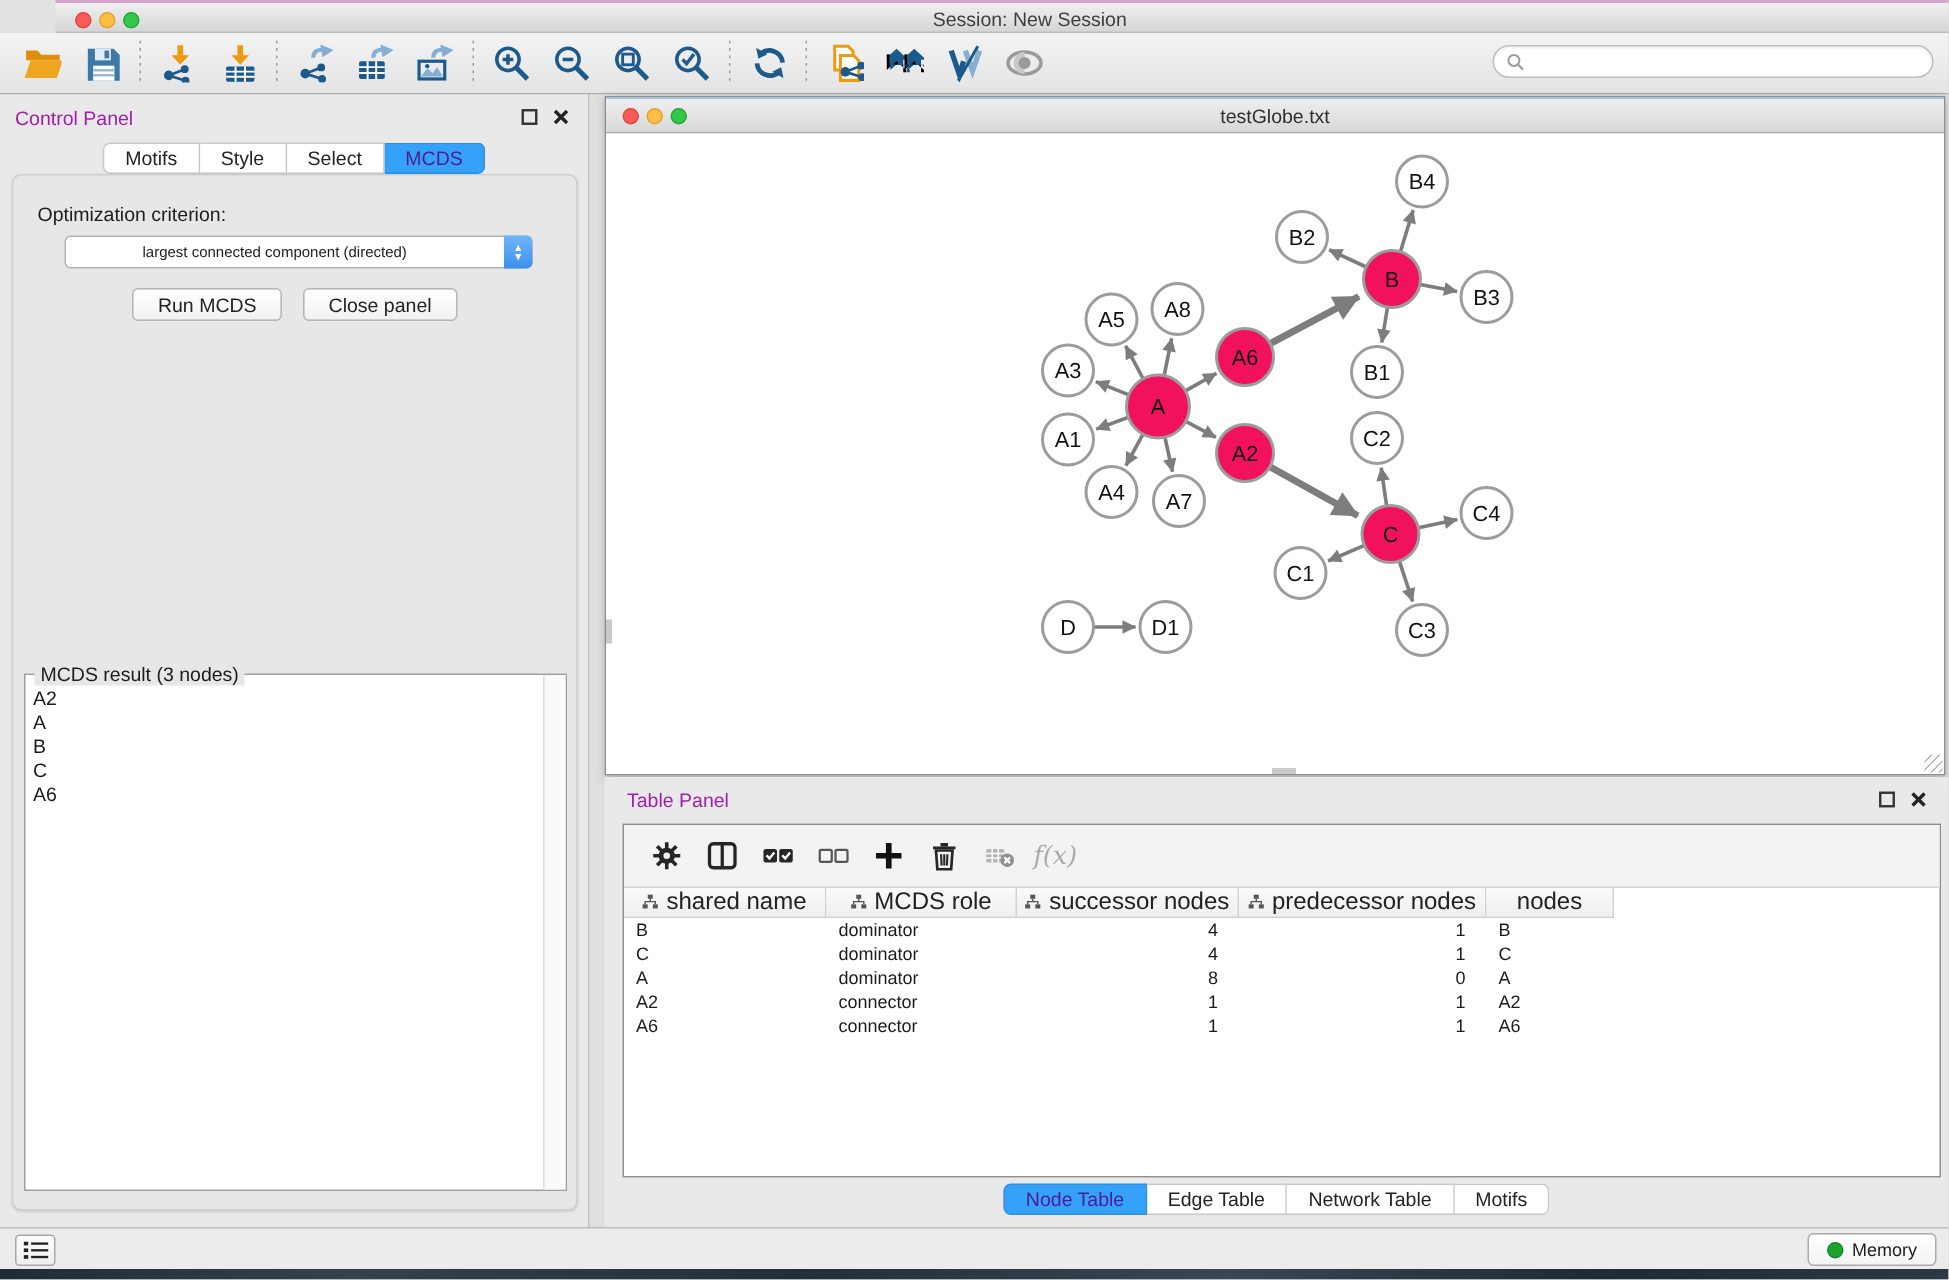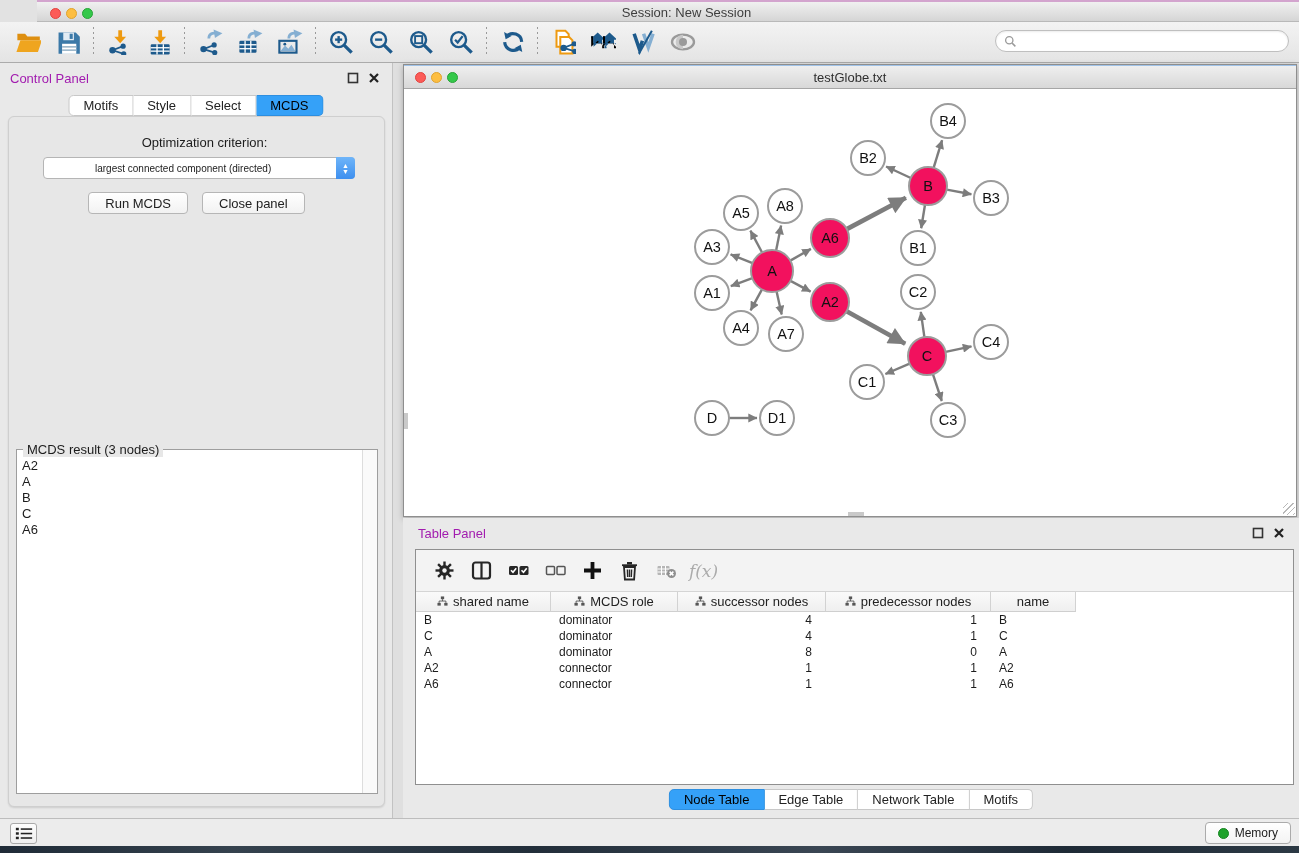--- a/index.html
+++ b/index.html
@@ -36,24 +36,24 @@
   .panel-head { position:absolute; left:10px; top:8px; font-size:13px; color:#a21caf; }
   .win-icons { position:absolute; top:9px; display:flex; gap:9px; }
   .control-panel .win-icons{ right:12px; }
   .mini-ic { width:12px; height:12px; cursor:pointer; }
   .tabs-row { position:absolute; display:flex; }
   .control-tabs { left:50%; transform:translateX(-50%); top:32px; }
   .seg { height:21px; padding:0 14px; background:#fff; border:1px solid #C8C8C8; border-left:none;
     display:flex; align-items:center; font-size:13px; color:#222; cursor:pointer; }
   .seg:first-child { border-left:1px solid #C8C8C8; border-radius:5px 0 0 5px; }
   .seg:last-child { border-radius:0 5px 5px 0; }
-  .seg.active { background:#35A1F8; border-color:#2E8FE0; color:#000000; }
+  .seg.active { background:#35A1F8; border-color:#2E8FE0; color:#4c1d95; }
   .tab-content { position:absolute; left:8px; top:53px; width:377px; height:691px; background:#E7E7E7;
     border:1px solid #CFCFCF; border-radius:6px; box-shadow:0 1px 2px rgba(0,0,0,.12); }
-  .opt-label { position:absolute; left:16px; right:0; top:18px; text-align:center; font-size:13px; }
+  .opt-label { position:absolute; left:16px; right:0; top:18px; font-size:13px; }
   .combo { position:absolute; left:34px; top:40px; width:312px; height:22px; background:#fff; border:1px solid #B5B5B5;
     border-radius:4px; display:flex; align-items:center; cursor:pointer; }
   .combo .val { flex:1; padding-left:8px; font-size:10px; white-space:nowrap; overflow:hidden;margin-left:43px; }
   .combo .stepper { width:19px; height:22px; margin:-1px -1px -1px 0; border-radius:0 4px 4px 0;
     background:linear-gradient(#6FB5F9,#3D8FEF); display:flex; flex-direction:column; align-items:center; justify-content:center; gap:1px; }
   .combo .stepper span{ color:#fff; font-size:7px; line-height:5px; }
   .btn-row { position:absolute; left:0; right:0; top:75px; display:flex; justify-content:center; gap:14px; }
   .push-btn { height:22px; padding:0 16px; background:linear-gradient(#FFFFFF,#F2F2F2); border:1px solid #B6B6B6;
     border-radius:4px; font-size:13px; color:#222; display:flex; align-items:center; cursor:pointer;text-align:center; }
   .result-box { position:absolute; left:7px; top:332px; width:362px; height:345px; background:#fff; border:1px solid #9E9E9E; }
@@ -77,21 +77,21 @@
   
   .table-panel { position:absolute; left:403px; top:455px; width:896px; height:300px; background:#E9E9E9; }
   .table-panel .panel-head{ left:15px; }
   .table-panel .win-icons{ right:14px; }
   .table-box { position:absolute; left:12px; top:31px; width:879px; height:236px; background:#fff; border:1px solid #8F8F8F; }
   .tbl-toolbar { position:absolute; left:0; top:0; right:0; height:42px; background:#F3F3F3; border-bottom:1px solid #D5D5D5;
     display:flex; align-items:center; padding-left:10px; }
   .tbl-btn { width:37px; height:32px; display:flex; align-items:center; justify-content:center; cursor:pointer; }
   .tbl-btn svg{ width:21px; height:21px; }
   .fx-glyph { font-family:"DejaVu Serif","Liberation Serif",serif; font-style:italic; font-size:17px; color:#ABABAB; }
-  .tbl-header { position:absolute; left:0; top:42px; height:20px; display:flex; font-size:13px; color:#222; }
+  .tbl-header { position:absolute; left:0; top:42px; height:20px; display:flex; font-size:16px; color:#222; }
   .th-cell { background:linear-gradient(#FAFAFA,#EFEFEF); border-right:1px solid #D2D2D2; border-bottom:1px solid #CFCFCF;
     display:flex; align-items:center; justify-content:center; gap:5px; height:20px; cursor:pointer; }
   .tbl-body { position:absolute; left:0; top:62px; right:0; bottom:0; font-size:12px; }
   .tbl-row { display:flex; height:16px; align-items:center; }
   .td { padding:0 8px; white-space:nowrap; overflow:hidden; }
   .td.num { text-align:right; padding-right:14px; }
   .table-tabs { left:50%; transform:translateX(-50%); top:271px; }
 
   
   .statusbar { position:absolute; left:0; top:818px; width:1299px; height:28px; background:#ECECEC; border-top:1px solid #BDBDBD; }
@@ -578,21 +578,21 @@
               <g fill="#555">
                 <rect x="4.2" y="0.5" width="3.6" height="3"></rect>
                 <rect x="0.5" y="7.5" width="3.6" height="3"></rect>
                 <rect x="7.9" y="7.5" width="3.6" height="3"></rect>
               </g>
               <path d="M6 3.5v2M2.3 7.5v-2h7.4v2" fill="none" stroke="#555"></path>
             </svg>
             <span>predecessor nodes</span>
           </div>
           <div class="th-cell" style="width: 85px;">
-            <span>name</span>
+            <span>nodes</span>
           </div>
         </div>
       <div class="tbl-body" id="table-body">
           <div class="tbl-row">
             <div class="td" style="width: 135px;">B</div>
             <div class="td" style="width: 127px;">dominator</div>
             <div class="td num" style="width: 148px;">4</div>
             <div class="td num" style="width: 165px;">1</div>
             <div class="td" style="width: 85px;">B</div>
           </div>

